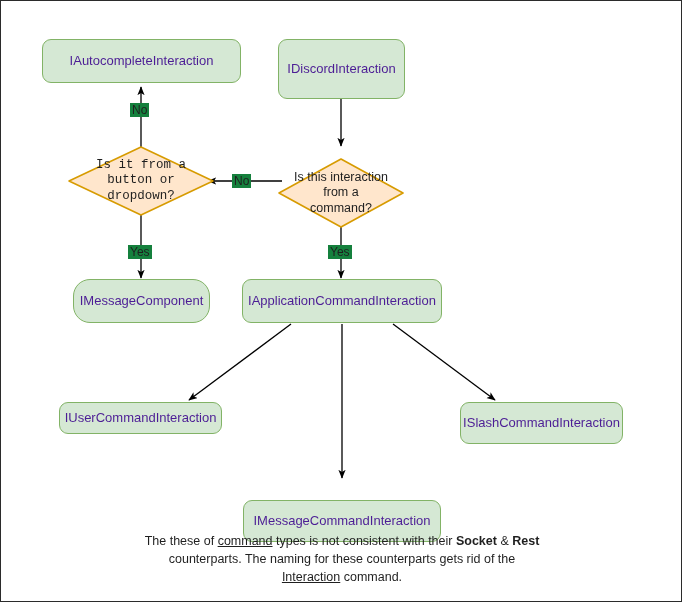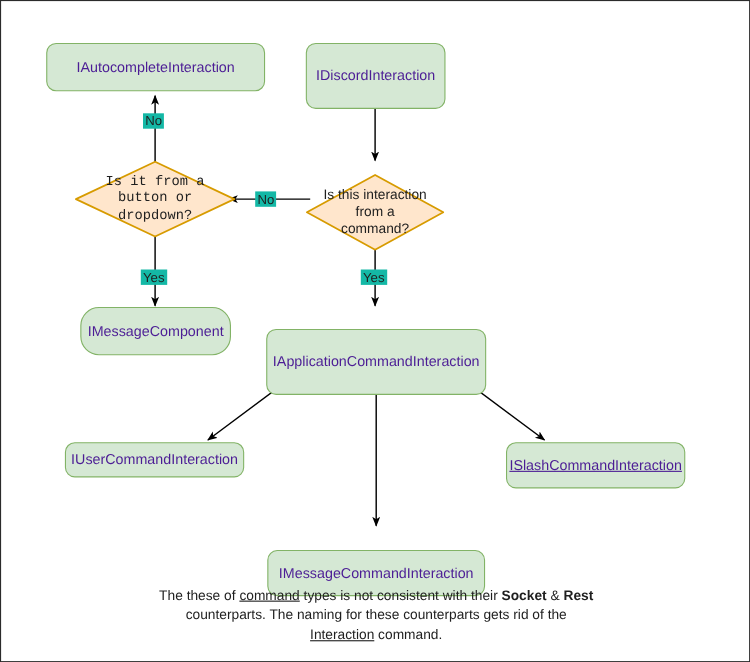--- a/index.html
+++ b/index.html
@@ -62,21 +62,21 @@
     justify-content: center;
     text-align: center;
     font-size: 12.5px;
     line-height: 1.25;
     color: #1f1f1f;
     padding: 0 14px;
     box-sizing: border-box;
   }
   .edge-label {
     position: absolute;
-    background: #14b8a6;
+    background: #15803d;
     color: #1f1f1f;
     font-size: 12px;
     line-height: 1;
     padding: 1px 2px;
     white-space: nowrap;
   }
   #caption {
     position: absolute;
     left: 141px;
     top: 531px;
@@ -153,29 +153,29 @@
   </div>
 
   <div class="edge-label" style="left:327px; top:244px;">
     <span>Yes</span>
   </div>
 
   <div class="node box" style="left:72px; top:278px; width:137px; height:44px;border-radius:17px;">
     <span>IMessageComponent</span>
   </div>
 
-  <div class="node box" style="left:241px; top:278px; width:200px; height:60px;margin-top:20px;">
+  <div class="node box" style="left:241px; top:278px; width:200px; height:44px;">
     <span>IApplicationCommandInteraction</span>
   </div>
 
   <div class="node box" style="left:58px; top:401px; width:163px; height:32px;">
     <span>IUserCommandInteraction</span>
   </div>
 
-  <div class="node box" style="left:459px; top:401px; width:163px; height:42px;text-decoration:underline;">
+  <div class="node box" style="left:459px; top:401px; width:163px; height:42px;">
     <span>ISlashCommandInteraction</span>
   </div>
 
   <div class="node box" style="left:242px; top:479px; width:198px; height:42px;margin-top:20px;">
     <span>IMessageCommandInteraction</span>
   </div>
 
   <div id="caption">
     <span>The these of </span><u>command</u><span> types is not consistent with their </span><b>Socket</b><span> &amp; </span><b>Rest</b><span> counterparts. The naming for these counterparts gets rid of the </span><u>Interaction</u><span> command.</span>
   </div>

